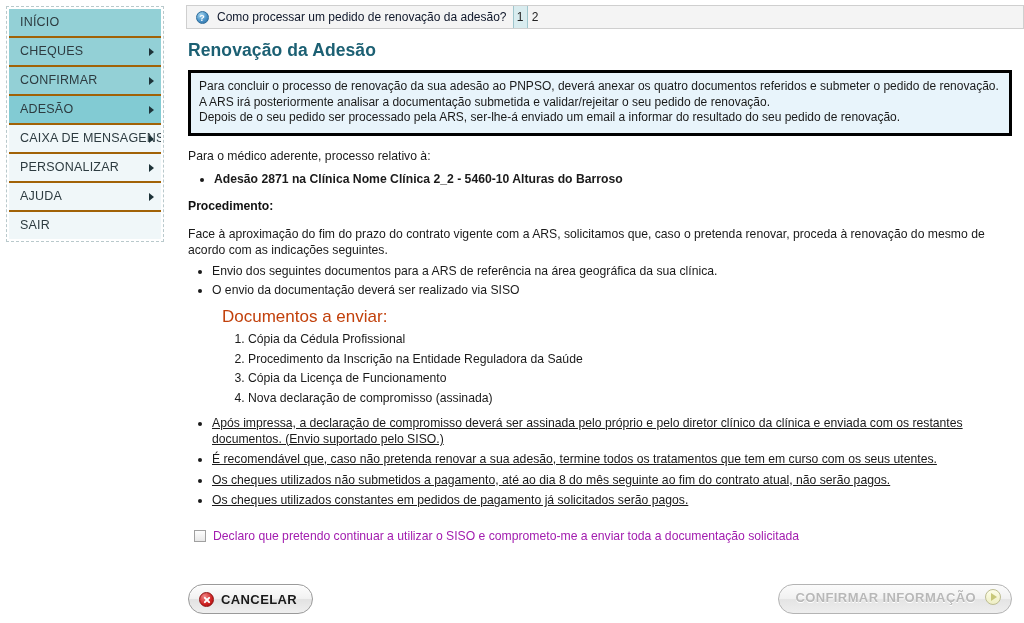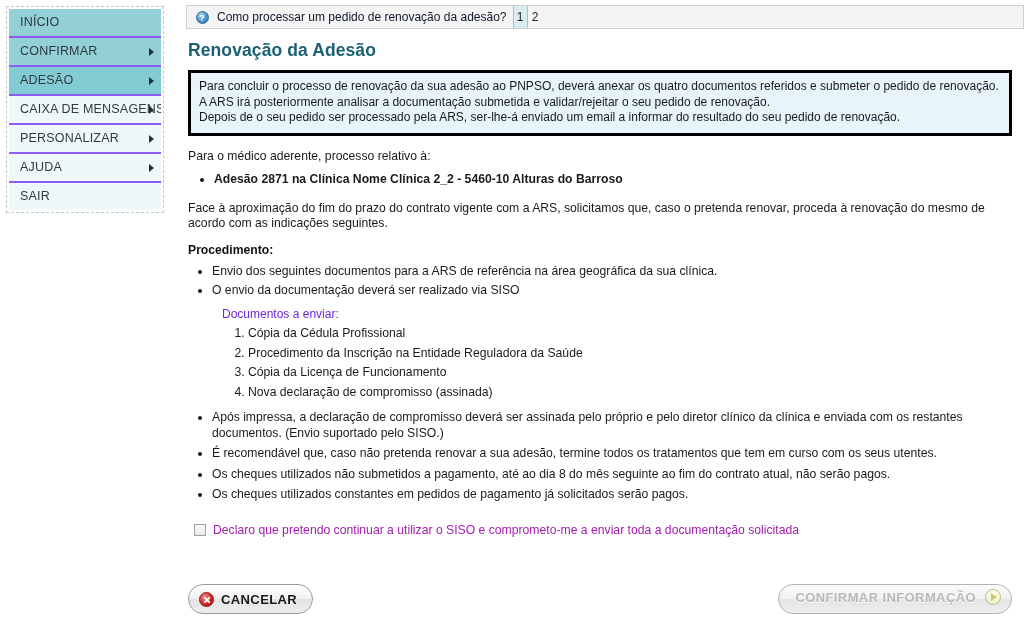--- a/index.html
+++ b/index.html
@@ -29,21 +29,21 @@
   }
   .nav-item {
     position: relative;
     height: 27px;
     line-height: 27px;
     padding: 0 8px 0 11px;
     font-size: 12.5px;
     letter-spacing: .2px;
     color: #2d3b40;
     background: #f0f7f9;
-    border-bottom: 2px solid #8b5cf6;
+    border-bottom: 2px solid #a16207;
     cursor: pointer;
     white-space: nowrap;
     overflow: hidden;
   }
   .nav-item.teal { background: #93d0d6; }
   .nav-item.teal-active { background: #82cbd3; }
   .nav-item:last-child { border-bottom: none; }
   .nav-arrow {
     position: absolute;
     right: 7px;
@@ -156,31 +156,31 @@
     line-height: 15.5px;
     color: #1a1a1a;
   }
   ul.dot { list-style: disc; }
   ul.dot > li { margin-bottom: 3px; }
   ul.dot.adesao { margin: 8px 0 0 0; padding-left: 28px; }
   ul.dot.adesao > li { font-weight: bold; }
 
   .sub-label {
     margin: 9px 0 0 36px;
-    font-size: 12px;
-    color: #6d28d9;
+    font-size: 17px;
+    color: #c2410c;
   }
   ol.num {
     margin: 5px 0 0 0;
     padding-left: 62px;
     list-style: decimal;
   }
   ol.num > li { margin-bottom: 4px; }
 
-  ul.dot.final { margin-top: 10px; padding-left: 26px; }
+  ul.dot.final { margin-top: 10px; padding-left: 26px; text-decoration: underline; }
   ul.dot.final > li { margin-bottom: 5px; }
 
   
   #declaration-row {
     margin: 20px 0 0 8px;
     display: flex;
     align-items: flex-start;
     font-size: 12.2px;
     color: #a21caf;
   }
@@ -276,20 +276,24 @@
 </head>
 <body>
 
 <div id="app">
 
   <nav id="sidebar">
     <div class="nav-item teal">
       <span>INÍCIO</span>
     </div>
     <div class="nav-item teal">
+      <span>CHEQUES</span>
+      <span class="nav-arrow"></span>
+    </div>
+    <div class="nav-item teal">
       <span>CONFIRMAR</span>
       <span class="nav-arrow"></span>
     </div>
     <div class="nav-item teal-active">
       <span>ADESÃO</span>
       <span class="nav-arrow"></span>
     </div>
     <div class="nav-item compact">
       <span>CAIXA DE MENSAGENS</span>
       <span class="nav-arrow"></span>
@@ -326,23 +330,23 @@
       <p>A ARS irá posteriormente analisar a documentação submetida e validar/rejeitar o seu pedido de renovação.</p>
       <p>Depois de o seu pedido ser processado pela ARS, ser-lhe-á enviado um email a informar do resultado do seu pedido de renovação.</p>
     </div>
 
     <div class="body-text">Para o médico aderente, processo relativo à:</div>
 
     <ul class="dot adesao">
       <li>Adesão 2871 na Clínica Nome Clínica 2_2 - 5460-10 Alturas do Barroso</li>
     </ul>
 
+    <div class="body-text tight strong-label">Procedimento:</div>
+
     <div class="body-text">Face à aproximação do fim do prazo do contrato vigente com a ARS, solicitamos que, caso o pretenda renovar, proceda à renovação do mesmo de acordo com as indicações seguintes.</div>
-
-    <div class="body-text tight strong-label">Procedimento:</div>
 
     <ul class="dot">
       <li>Envio dos seguintes documentos para a ARS de referência na área geográfica da sua clínica.</li>
       <li>O envio da documentação deverá ser realizado via SISO</li>
     </ul>
 
     <div class="sub-label">Documentos a enviar:</div>
 
     <ol class="num">
       <li>Cópia da Cédula Profissional</li>

